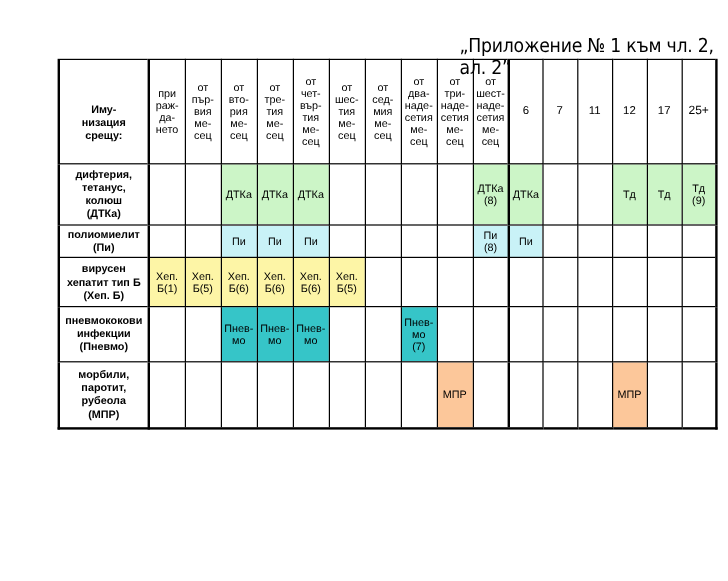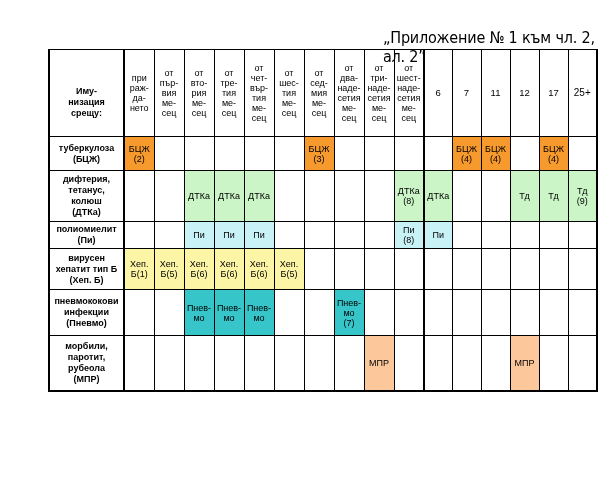--- a/index.html
+++ b/index.html
@@ -99,45 +99,20 @@
 сетия
 ме-
 сец</td>
         <td class="bl" style="font-size: 9.5px;">6</td>
         <td style="font-size: 9.5px;">7</td>
         <td style="font-size: 9.5px;">11</td>
         <td style="font-size: 9.5px;">12</td>
         <td style="font-size: 9.5px;">17</td>
         <td class="br" style="font-size: 10px;">25+</td>
       </tr>
-  <tr>
-        <td class="lbl" style="white-space: pre-line; height: 33px;">туберкулоза
-(БЦЖ)</td>
-        <td class="cell" style="white-space: pre-line; background: rgb(247, 154, 46);">БЦЖ
-(2)</td>
-        <td class="cell" style="white-space: pre-line;"></td>
-        <td class="cell" style="white-space: pre-line;"></td>
-        <td class="cell" style="white-space: pre-line;"></td>
-        <td class="cell" style="white-space: pre-line;"></td>
-        <td class="cell" style="white-space: pre-line;"></td>
-        <td class="cell" style="white-space: pre-line; background: rgb(247, 154, 46);">БЦЖ
-(3)</td>
-        <td class="cell" style="white-space: pre-line;"></td>
-        <td class="cell" style="white-space: pre-line;"></td>
-        <td class="cell" style="white-space: pre-line;"></td>
-        <td class="cell bl" style="white-space: pre-line;"></td>
-        <td class="cell" style="white-space: pre-line; background: rgb(247, 154, 46);">БЦЖ
-(4)</td>
-        <td class="cell" style="white-space: pre-line; background: rgb(247, 154, 46);">БЦЖ
-(4)</td>
-        <td class="cell" style="white-space: pre-line;"></td>
-        <td class="cell" style="white-space: pre-line; background: rgb(247, 154, 46);">БЦЖ
-(4)</td>
-        <td class="cell br" style="white-space: pre-line;"></td>
-      </tr>
       <tr>
         <td class="lbl" style="white-space: pre-line; height: 50px;">дифтерия,
 тетанус,
 колюш
 (ДТКа)</td>
         <td class="cell" style="white-space: pre-line;"></td>
         <td class="cell" style="white-space: pre-line;"></td>
         <td class="cell" style="white-space: pre-line; background: rgb(204, 245, 199);">ДТКа</td>
         <td class="cell" style="white-space: pre-line; background: rgb(204, 245, 199);">ДТКа</td>
         <td class="cell" style="white-space: pre-line; background: rgb(204, 245, 199);">ДТКа</td>

